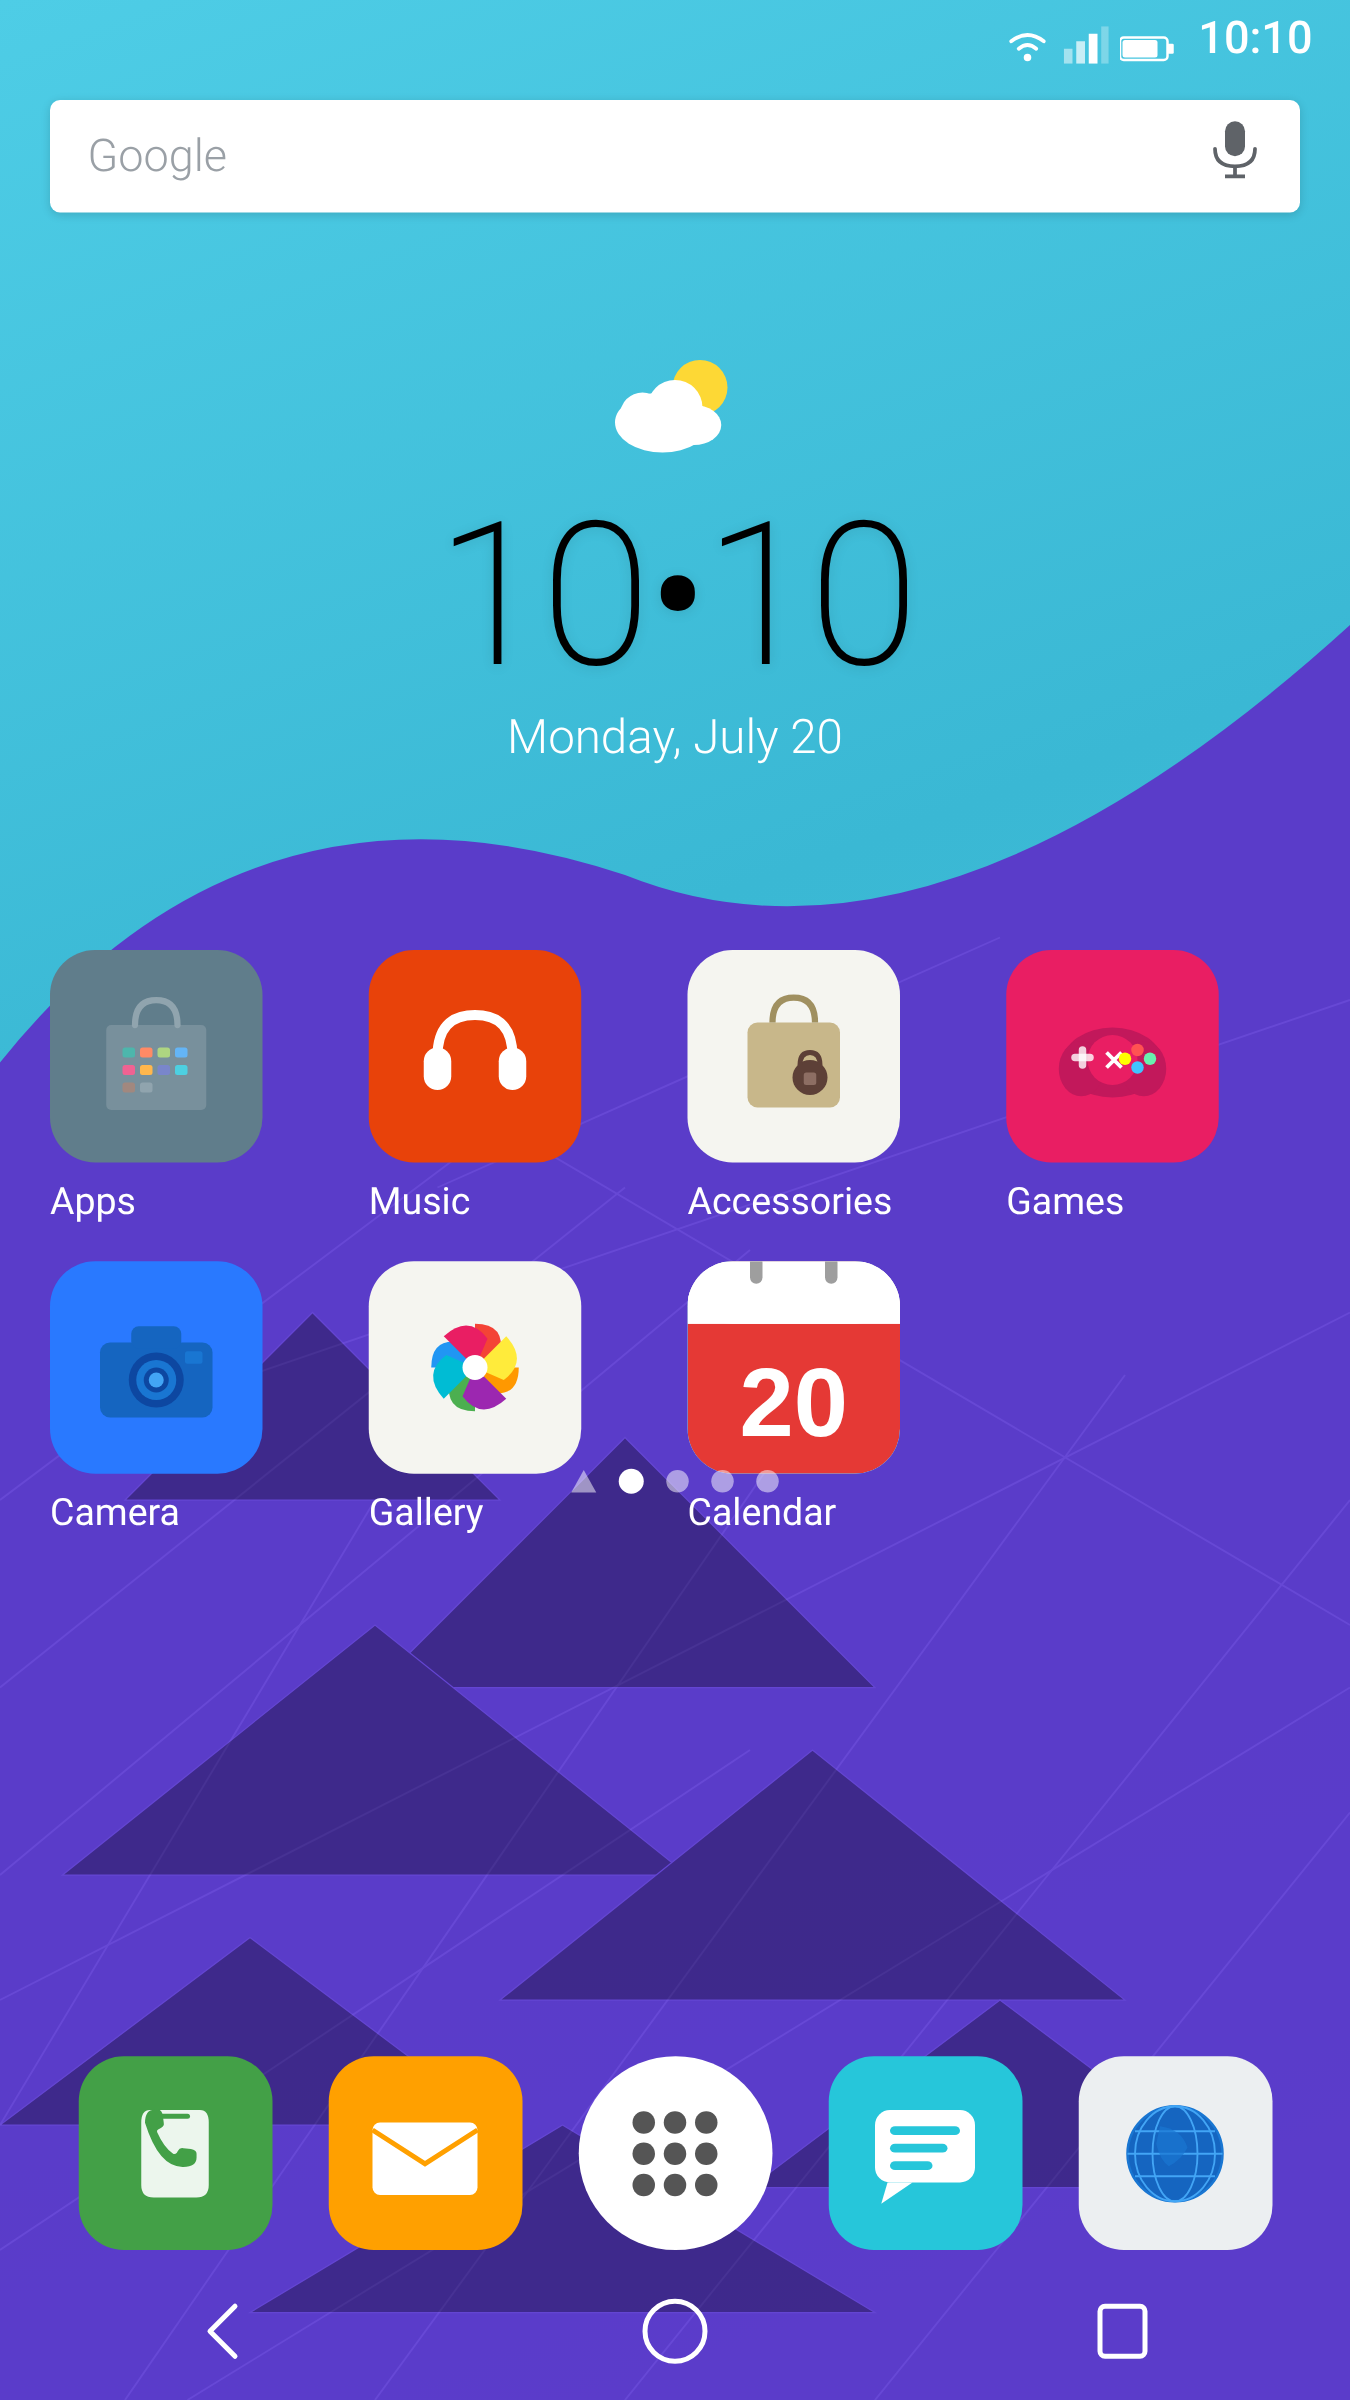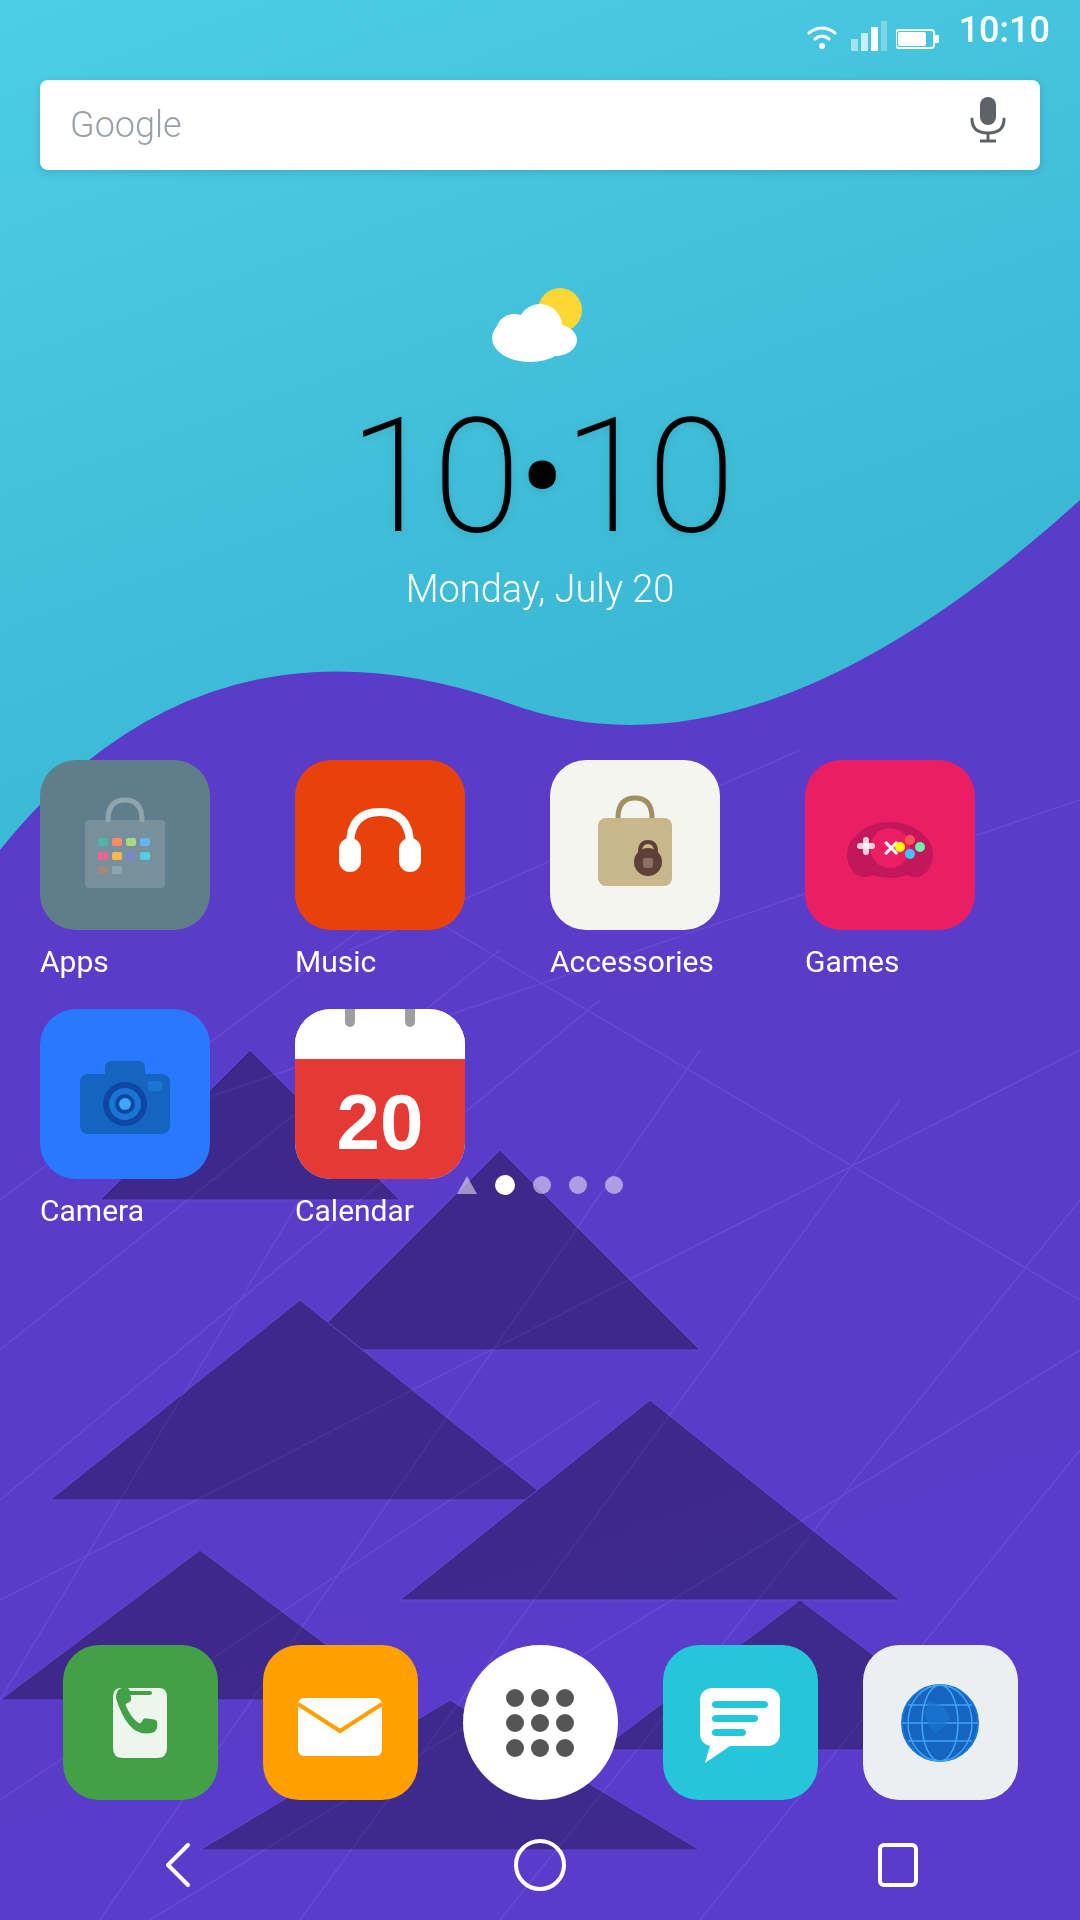--- a/index.html
+++ b/index.html
@@ -428,20 +428,39 @@
         <circle cx="55" cy="65" r="16" fill="#1976d2"></circle>
         <circle cx="55" cy="65" r="10" fill="#0d47a1"></circle>
         <circle cx="55" cy="65" r="6" fill="#42a5f5"></circle>
 
         <rect x="78" y="42" width="14" height="10" rx="2" fill="#1976d2"></rect>
       </svg>
     </div>
     <span class="app-label">Camera</span>
   </div>
 
+  <div class="app-item">
+    <div class="app-icon icon-gallery">
+      <svg width="110" height="110" viewBox="0 0 110 110">
+
+        <path d="M55,55 L55,20 Q80,20 75,45 Z" fill="#f44336"></path>
+        <path d="M55,55 L90,55 Q90,80 65,75 Z" fill="#ff9800"></path>
+        <path d="M55,55 L55,90 Q30,90 35,65 Z" fill="#4caf50"></path>
+        <path d="M55,55 L20,55 Q20,30 45,35 Z" fill="#2196f3"></path>
+
+        <path d="M55,55 L80,30 Q98,50 78,65 Z" fill="#ffeb3b"></path>
+        <path d="M55,55 L80,80 Q60,98 45,78 Z" fill="#9c27b0"></path>
+        <path d="M55,55 L30,80 Q12,60 32,45 Z" fill="#00bcd4"></path>
+        <path d="M55,55 L30,30 Q50,12 65,32 Z" fill="#e91e63"></path>
+
+        <circle cx="55" cy="55" r="10" fill="white"></circle>
+      </svg>
+    </div>
+    <span class="app-label">Gallery</span>
+  </div>
 
   <div class="app-item">
     <div class="app-icon icon-calendar" style="padding:0; overflow:hidden;">
       <svg width="170" height="170" viewBox="0 0 170 170">
         <rect x="0" y="0" width="170" height="170" rx="36" fill="#e53935"></rect>
 
         <rect x="0" y="0" width="170" height="50" rx="0" fill="white"></rect>
         <rect x="0" y="0" width="170" height="50" rx="36" fill="white"></rect>
         <rect x="0" y="25" width="170" height="25" fill="white"></rect>
 

